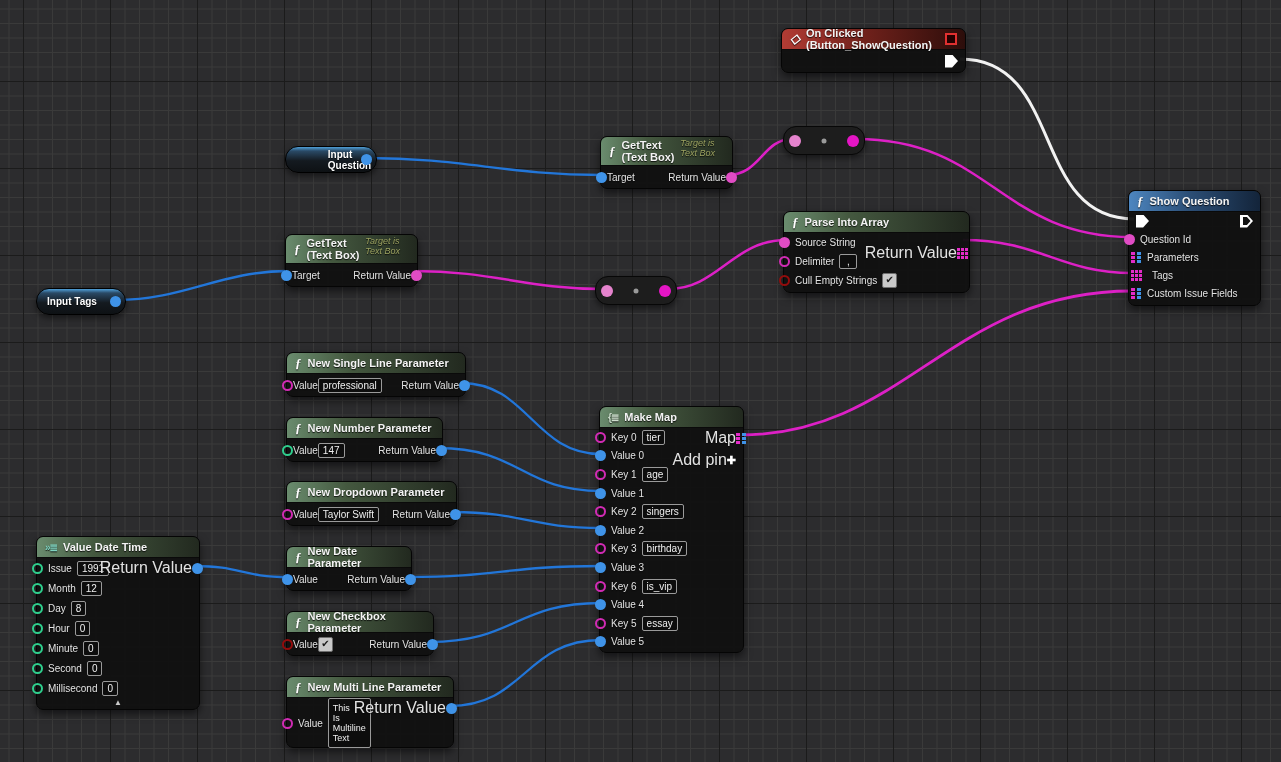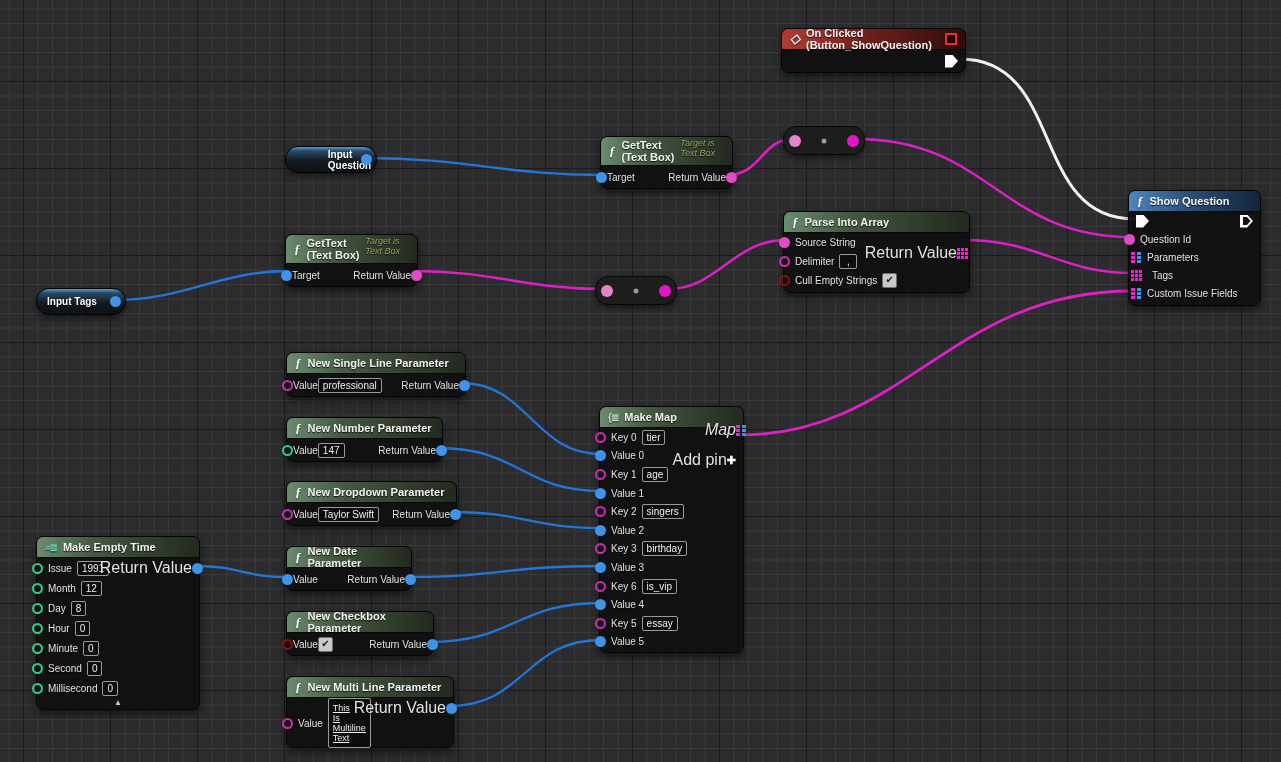--- a/index.html
+++ b/index.html
@@ -50,21 +50,21 @@
   .pin.h-red{border:2.5px solid #930c0c;}
   .exec{width:13px;height:13px;background:#fff;flex:none;
     clip-path:polygon(0 0,55% 0,100% 50%,55% 100%,0 100%);position:relative;}
   .exec.hollow::after{content:"";position:absolute;inset:2.5px;background:#121212;
     clip-path:polygon(0 0,55% 0,100% 50%,55% 100%,0 100%);}
   .delegate{width:8px;height:8px;border:2px solid #e03030;background:#240000;flex:none;margin-left:auto;}
   .field{
     background:#0d0d0d;border:1px solid #9a9a9a;border-radius:2px;color:#efefef;
     font-size:10px;line-height:13px;padding:0 4px;white-space:nowrap;
   }
-  .field.multi{white-space:pre-line;line-height:10px;font-size:9px;padding:4px 4px;min-width:32px;text-decoration:underline;}
+  .field.multi{white-space:pre-line;line-height:10px;font-size:9px;padding:4px 4px;min-width:32px;}
   .checkbox{
     width:13px;height:13px;background:#c9c9c9;border:1px solid #6e6e6e;border-radius:2px;
     color:#1a1a1a;font-size:10px;line-height:12px;text-align:center;flex:none;
   }
   
   .aicon{width:3px;height:3px;flex:none;margin:0 5px 0 0;position:relative;top:-4px;left:0;}
   .aicon.sp{width:11px;height:11px;box-shadow:none;background:transparent;top:0;}
   .aicon.sp::before{content:"";position:absolute;left:0;top:0;width:3px;height:3px;background:#e32bc8;
     box-shadow:4px 0 #e32bc8,8px 0 #e32bc8,0 4px #e32bc8,4px 4px #e32bc8,8px 4px #e32bc8,0 8px #e32bc8,4px 8px #e32bc8,8px 8px #e32bc8;}
   .micon{width:11px;height:11px;flex:none;position:relative;}
@@ -350,34 +350,34 @@
         <div class="row hm">
        <span class="pin h-pink el"></span>
        <span class="plabel">Key 5</span>
        <span class="field">essay</span>
      </div>
      <div class="row hm">
        <span class="pin f-blue el"></span>
        <span class="plabel">Value 5</span>
      </div>
       </div>
-  <div class="abs pgroup" style="right:-4px;top:14px;font-style:italic;">
+  <div class="abs pgroup" style="right:-4px;top:22px;">
     <span class="plabel">Map</span>
     <span class="micon"></span>
   </div>
   <div class="abs pgroup" style="right:7px;top:44px;">
     <span class="plabel">Add pin</span>
     <span style="color:#fff;font-size:11px;font-weight:bold;">✚</span>
   </div>
 </div>
 
 <div class="node" style="left:36px;top:536px;width:162px;height:172px;">
   <div class="hdr green">
     <span class="hicon" style="color:#7fd4c0;">»≣</span>
-    <span>Make Empty Time</span>
+    <span>Value Date Time</span>
   </div>
   <div>
         <div class="row h20">
        <span class="pin h-green el"></span>
        <span class="plabel">Issue</span>
        <span class="field">1991</span>
      </div>
         <div class="row h20">
        <span class="pin h-green el"></span>
        <span class="plabel">Month</span>

